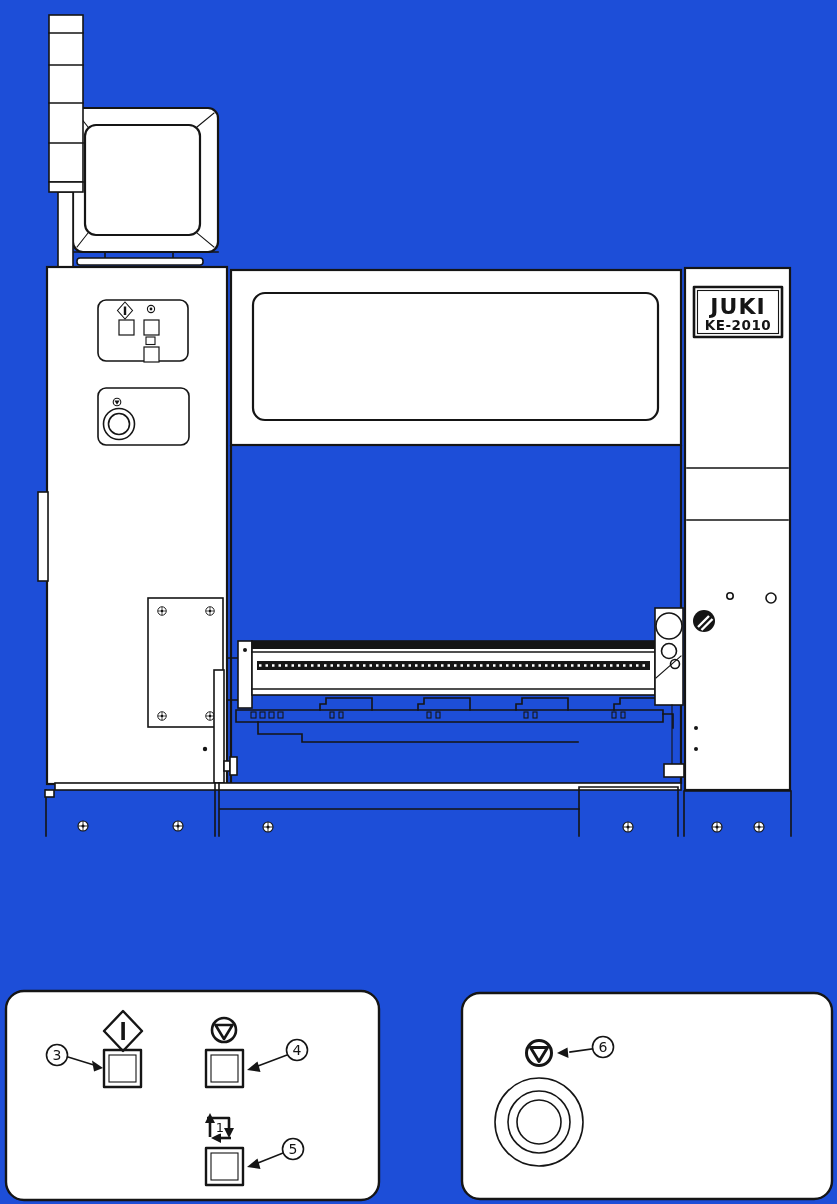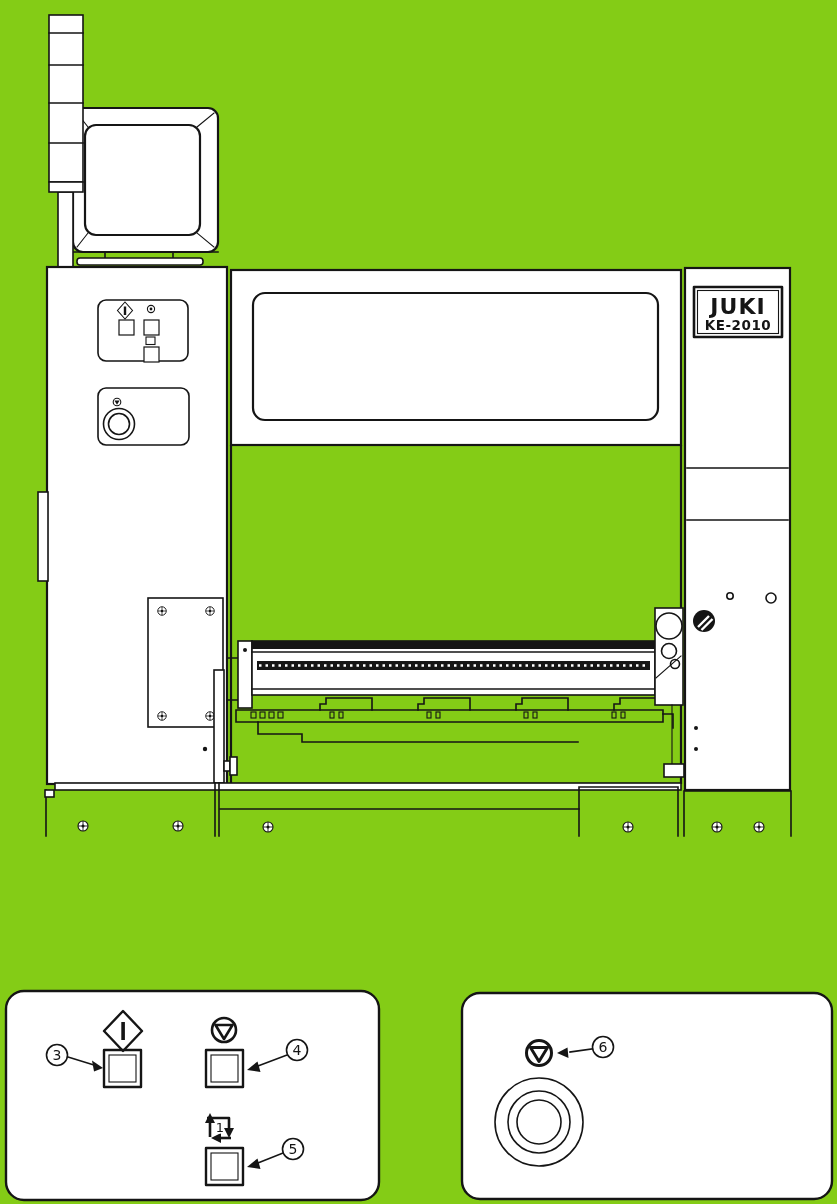--- a/index.html
+++ b/index.html
@@ -1,16 +1,16 @@
 <!DOCTYPE html>
 <html><head>
 <meta charset="utf-8">
 <style>
   html,body { margin:0; padding:0; background:#ffffff; }
-  .page { position:relative; width:837px; height:1204px; background:#84cc16; overflow:hidden; }
+  .page { position:relative; width:837px; height:1204px; background:#1d4ed8; overflow:hidden; }
   svg { position:absolute; left:0; top:0; }
   .s   { fill:none; stroke:#151515; stroke-width:1.6; stroke-linecap:square; }
   .thin{ fill:none; stroke:#151515; stroke-width:1.1; stroke-linecap:square; }
   .s2  { fill:none; stroke:#151515; stroke-width:2.2; }
   .s24 { fill:none; stroke:#151515; stroke-width:2.4; stroke-linejoin:round; }
   .s26 { fill:none; stroke:#151515; stroke-width:2.6; stroke-linejoin:round; }
   .s3  { fill:none; stroke:#151515; stroke-width:3; stroke-linejoin:round; }
   .wf  { fill:#ffffff; stroke:#151515; stroke-width:1.6; }
   .wf2 { fill:#ffffff; stroke:#151515; stroke-width:2.2; }
   .wfthin { fill:#ffffff; stroke:#151515; stroke-width:1.2; }

